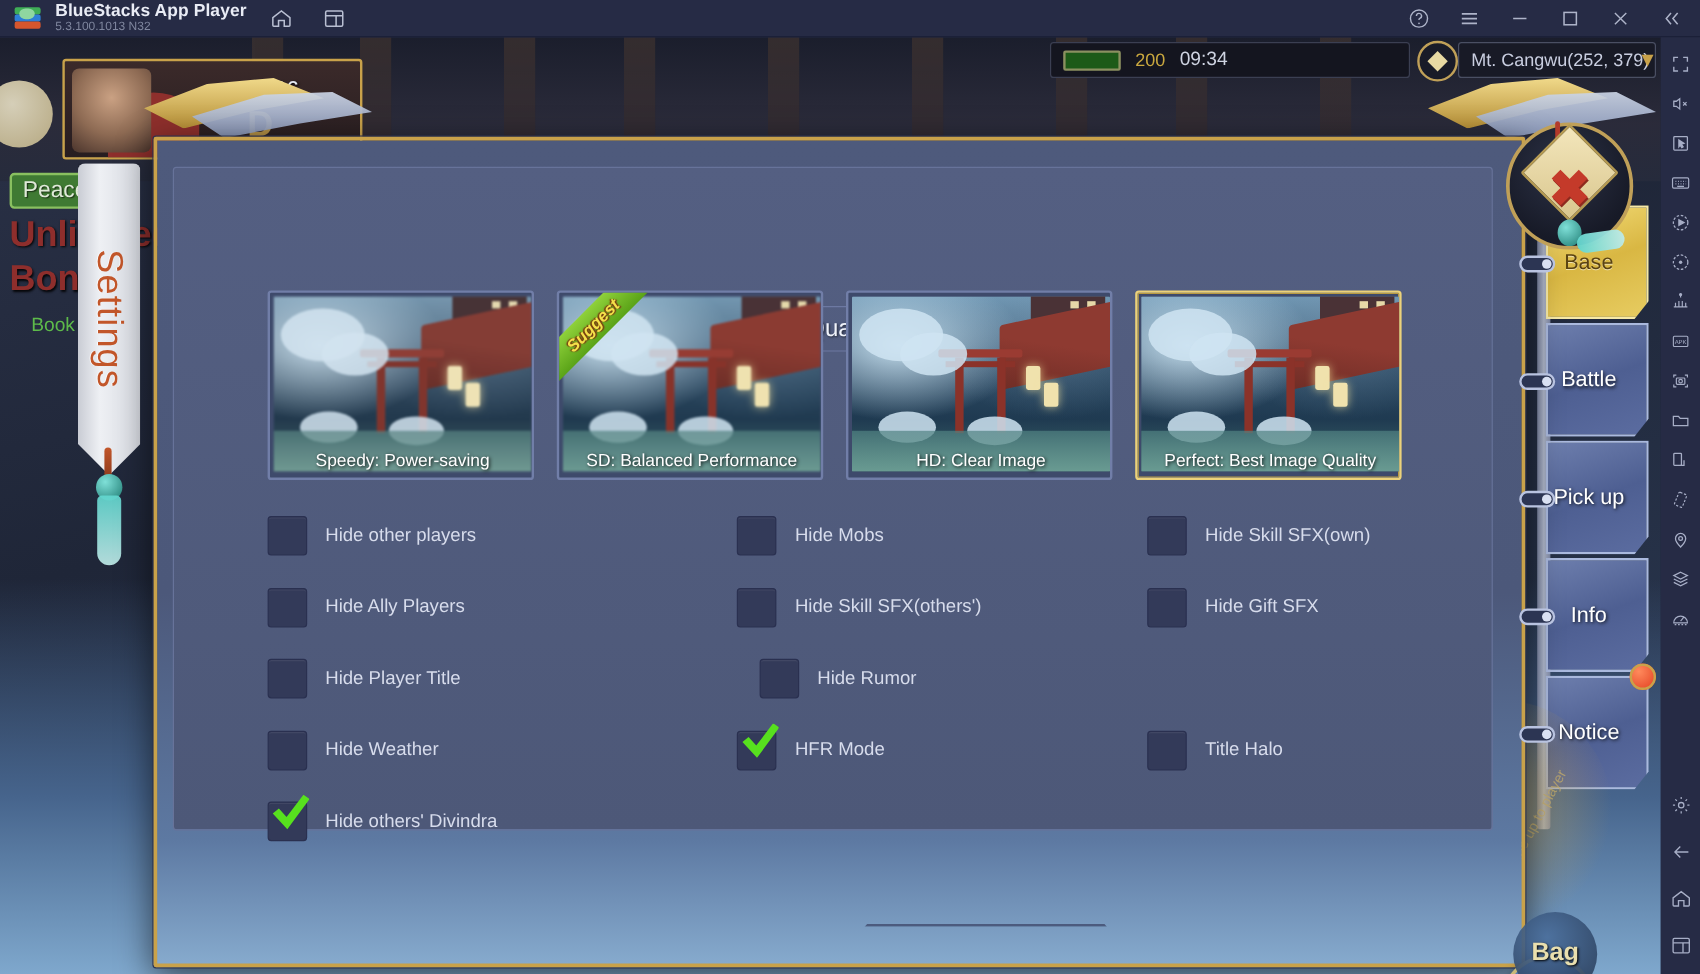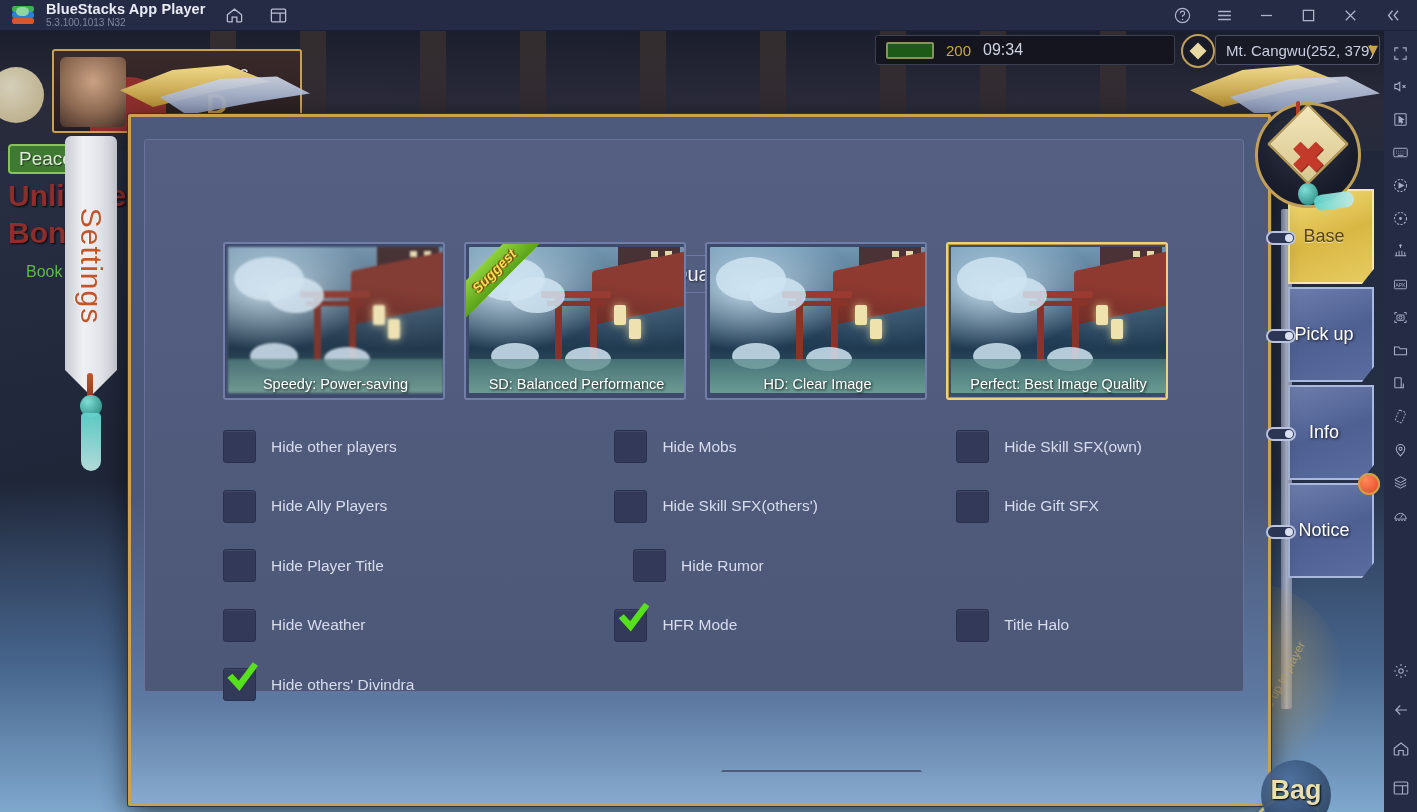--- a/index.html
+++ b/index.html
@@ -254,21 +254,21 @@
 
   .unstuck {
     position:absolute; left:1120px; top:679px; width:78px; height:78px; border-radius:50%;
     background: radial-gradient(circle at 38% 28%, #6f92c6 0%, #3c639e 55%, #2d4d84 100%);
     border:3px solid #c9b978; display:flex; align-items:center; justify-content:center;
     color:#fff; font-size:17px; text-shadow:1px 1px 3px rgba(0,0,0,.85); cursor:pointer;
     box-shadow: 0 2px 8px rgba(0,0,0,.45);
   }
 
   
-  .gmenu { position:absolute; right:0px; top:158px; width:110px; }
+  .gmenu { position:absolute; right:0px; top:140px; width:110px; }
   .gmenu-rail { position:absolute; right:92px; top:20px; width:11px; height:500px;
     background: linear-gradient(90deg,#8d96b4,#c6cde0 50%,#8d96b4); border-radius:2px; opacity:.85;}
   .gm-item {
     position:relative; width:100px; height:95px; margin-bottom:3px;
     display:flex; align-items:center; justify-content:center;
   }
   .gm-plate {
     position:absolute; left:14px; top:0; width:86px; height:95px;
     background: linear-gradient(160deg,#6d7ead 0%, #4e5f92 50%, #5b6ca0 100%);
     border:2px solid #aab9de;
@@ -305,21 +305,21 @@
     position:absolute; left:0; bottom:0; width:1384px; height:35px;
     background:#14161f; opacity:.92;
   }
   .chatbar span { position:absolute; left:578px; top:7px; color:#a9b0c2; font-size:15px; }
   .bag-btn {
     position:absolute; right:33px; bottom:0; width:110px; height:52px;
     display:flex; align-items:flex-end; justify-content:center; padding-bottom:6px;
   }
   .bag-btn .circle { position:absolute; left:20px; bottom:-18px; width:70px; height:70px;
     border-radius:50%; background: radial-gradient(circle at 40% 30%, #4a6e9c, #24354f); opacity:.9;}
-  .bag-btn span { position:relative; color:#e9dfae; font-size:27px; font-weight:bold;
+  .bag-btn span { position:relative; color:#e9dfae; font-size:21px; font-weight:bold;
     text-shadow:1px 1px 2px #000; }
 
   .close-seal {
     position:absolute; left:1252px; top:68px; width:112px; height:112px;
     display:flex; align-items:center; justify-content:center; cursor:pointer;
   }
   .close-seal .disc { position:absolute; width:106px; height:106px; border-radius:50%;
     background: radial-gradient(circle at 45% 35%, #2c3246, #171a27 70%);
     border:3px solid #c0a058; }
   .close-seal .card {
@@ -416,20 +416,25 @@
 
     <div class="gmenu">
       <div class="gmenu-rail"></div>
 
       <div class="gm-item active">
         <div class="gm-plate"></div>
         <div class="gm-pin"></div>
         <div class="gm-label">Base</div>
       </div>
 
+      <div class="gm-item">
+        <div class="gm-plate"></div>
+        <div class="gm-pin"></div>
+        <div class="gm-label">Battle</div>
+      </div>
 
       <div class="gm-item">
         <div class="gm-plate"></div>
         <div class="gm-pin"></div>
         <div class="gm-label">Pick up</div>
       </div>
 
       <div class="gm-item">
         <div class="gm-plate"></div>
         <div class="gm-pin"></div>

